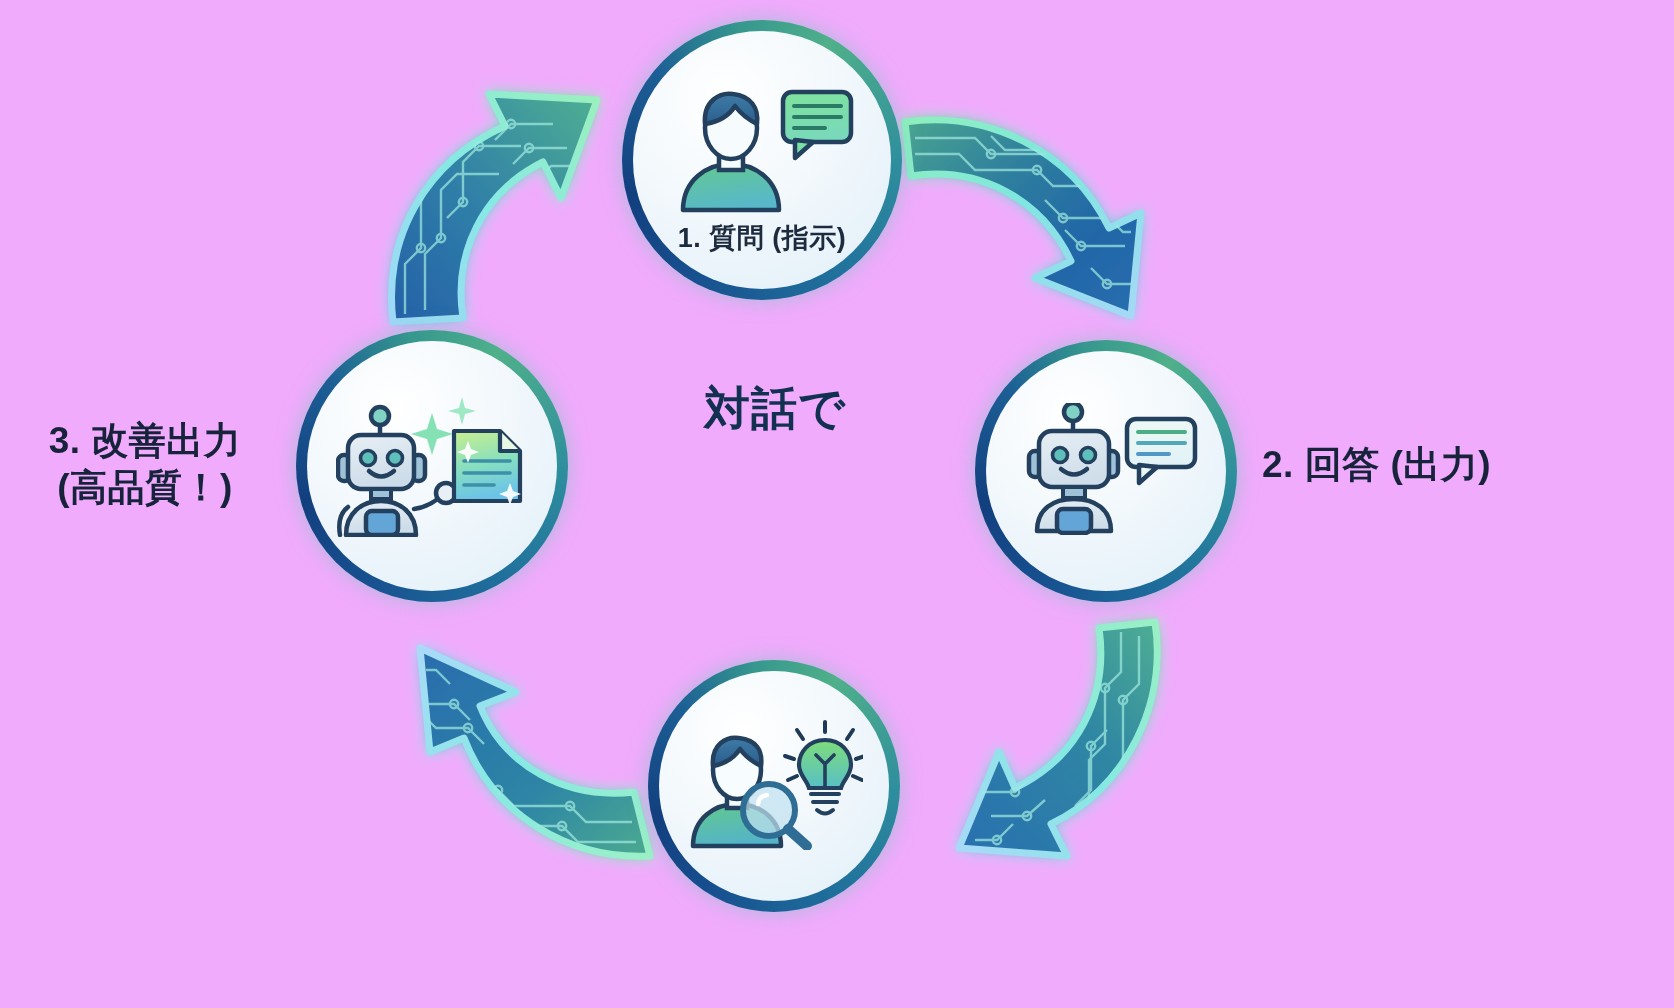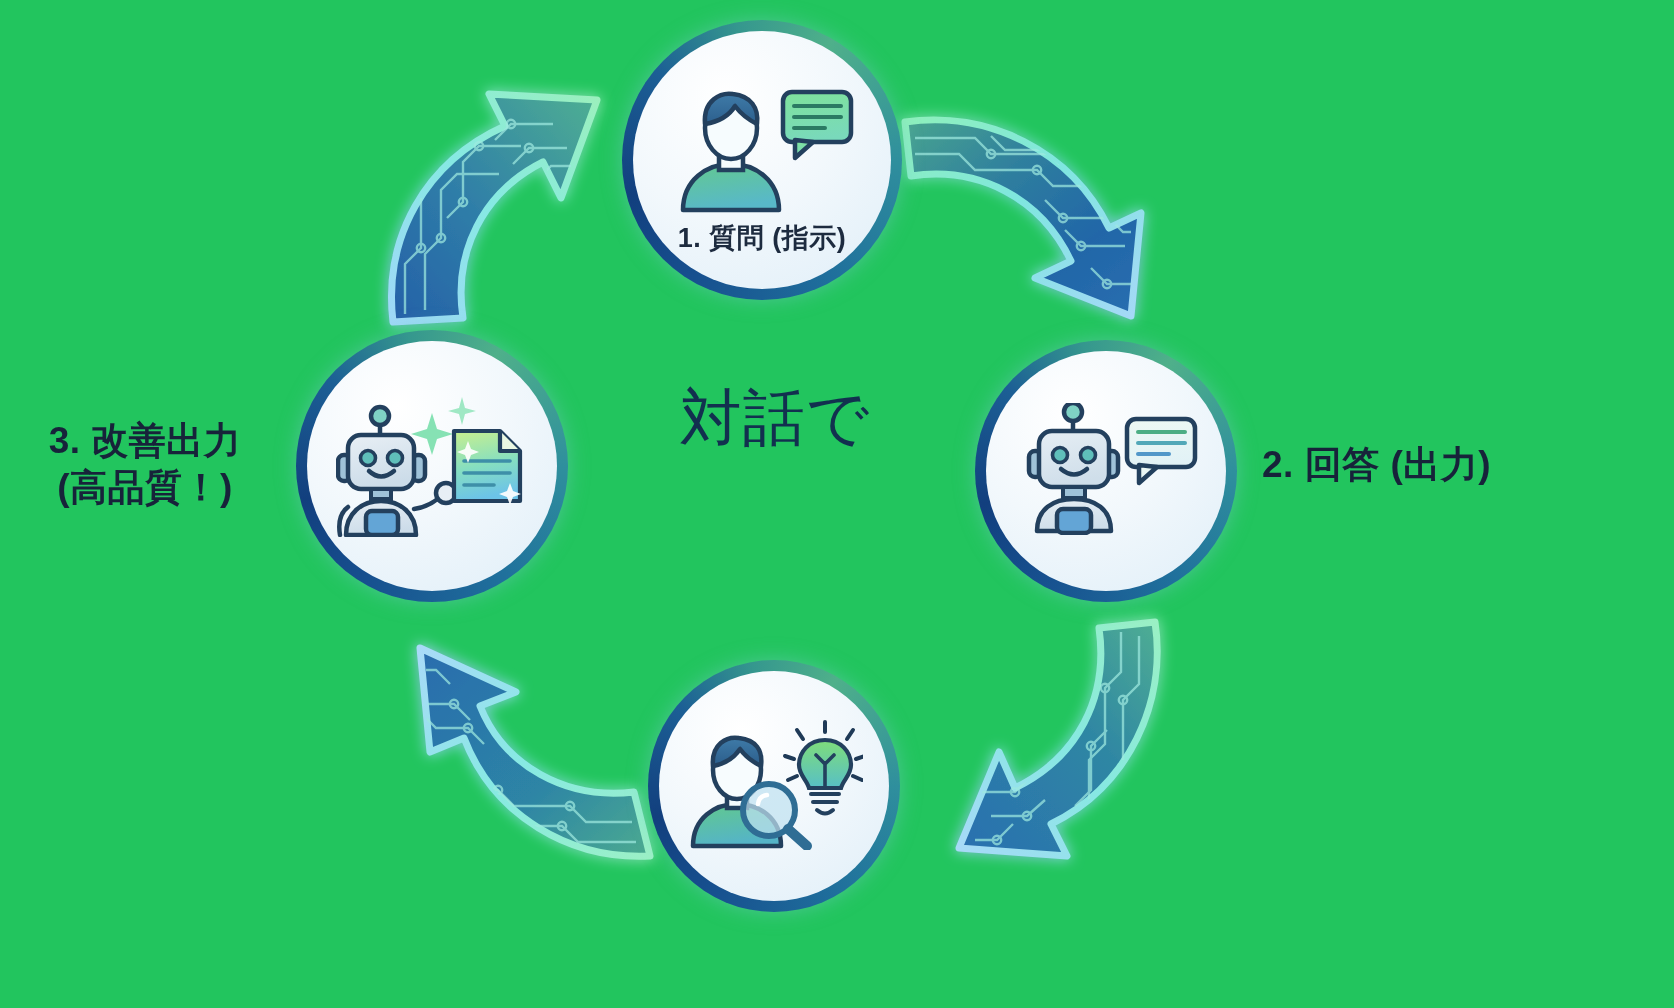--- a/index.html
+++ b/index.html
@@ -2,21 +2,21 @@
 <html><head>
 <meta charset="utf-8">
 <style>
   html,body{margin:0;padding:0;}
   body{
     width:1674px;height:1008px;
     background:#ffffff;
     font-family:"Liberation Sans","DejaVu Sans",sans-serif;
     overflow:hidden;
   }
-  #stage{position:relative;width:1674px;height:1008px;background:#22c55e;}
+  #stage{position:relative;width:1674px;height:1008px;background:#f0abfc;}
 
   
   .node{position:absolute;width:var(--d);height:var(--d);}
   .ring{
     position:absolute;inset:0;border-radius:50%;
     background:conic-gradient(from 30deg,
         #4fb08a 0deg, #2f8f9d 60deg, #1f6f9c 120deg,
         #17508f 180deg, #123f7e 225deg, #1c5f95 280deg,
         #35978e 320deg, #4fb08a 360deg);
     filter:drop-shadow(0 0 10px rgba(110,200,190,.55));
@@ -37,21 +37,21 @@
   
   .extLabel{
     position:absolute;font-size:37px;font-weight:700;color:#17233a;
     line-height:1.26;white-space:nowrap;letter-spacing:.5px;
   }
   .extLabel.center{text-align:center;}
 
   
   #headline{
     position:absolute;left:560px;top:382px;width:430px;
-    text-align:center;font-size:62px;font-weight:400;line-height:1.16;
+    text-align:center;font-size:46px;font-weight:700;line-height:1.16;
     color:#12304f;letter-spacing:1px;
   }
   #headline .l2{display:block;}
 
   
   .arrow{position:absolute;}
   .arrow svg{display:block;overflow:visible;}
 </style>
 </head>
 <body>

